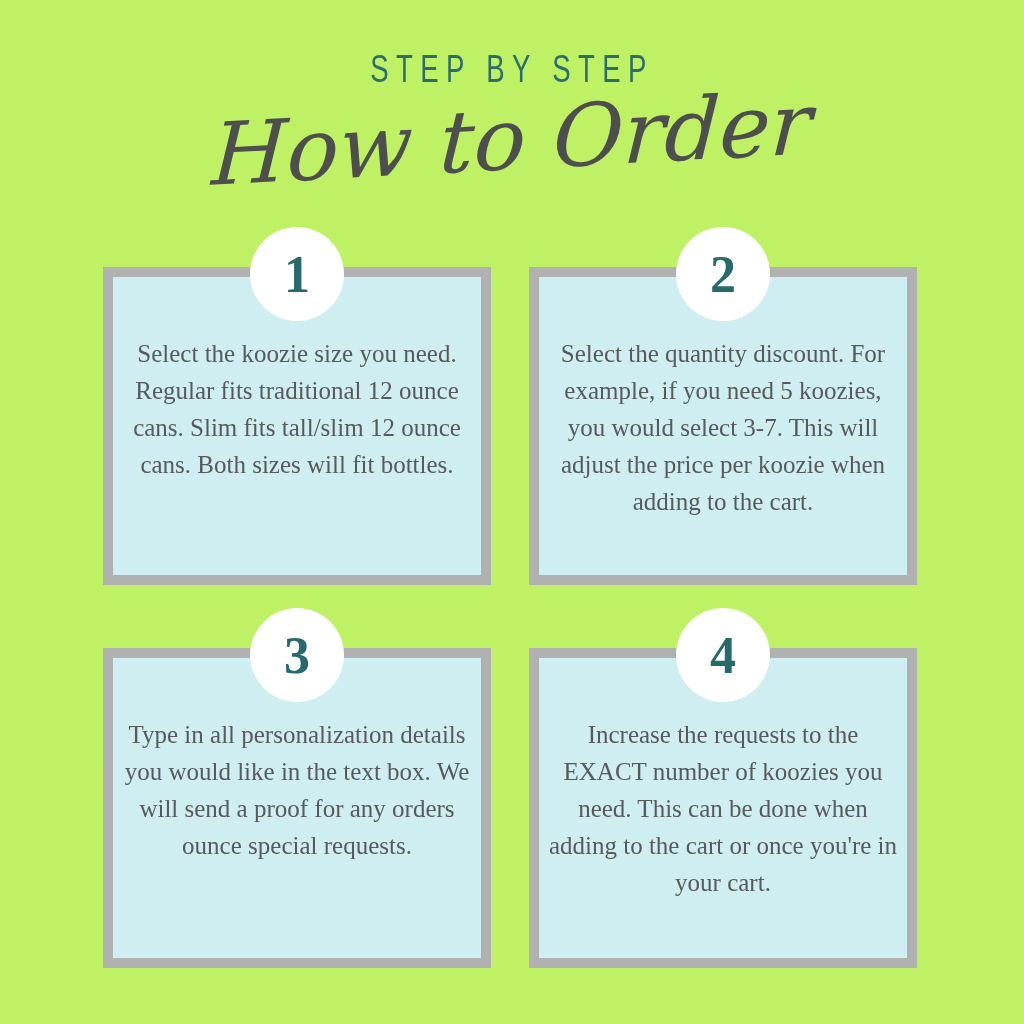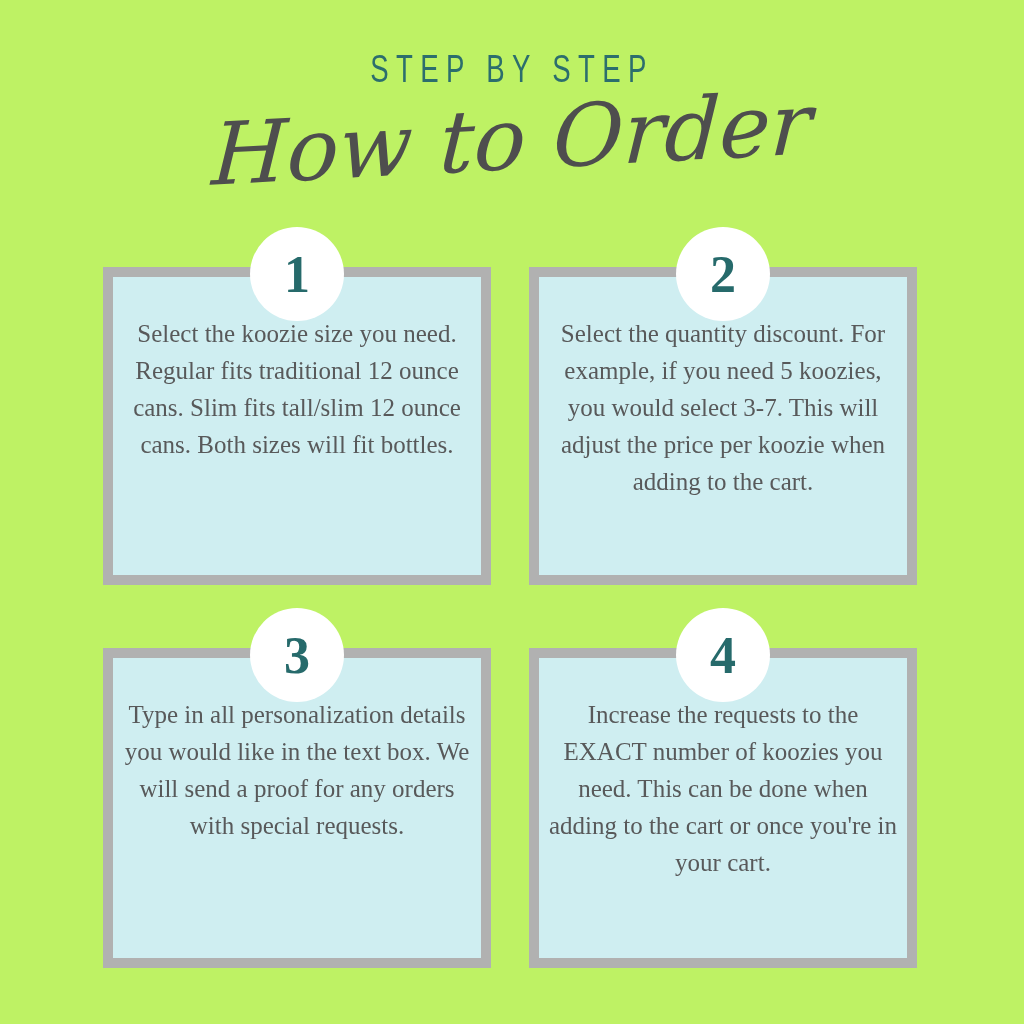--- a/index.html
+++ b/index.html
@@ -78,21 +78,21 @@
   }
   .badge-number {
     font-family: "Liberation Serif", serif;
     font-weight: bold;
     font-size: 52px;
     color: #266a6b;
     line-height: 1;
     padding-top: 2px;
   }
   .card-text {
-    margin: 38px 6px 0;
+    margin: 58px 6px 0;
     max-width: 356px;
     text-align: center;
     font-family: "Liberation Serif", serif;
     font-size: 25px;
     line-height: 37px;
     color: #58595a;
     z-index: 1;
   }
 </style>
 </head>
@@ -118,21 +118,21 @@
       <div class="badge">
         <span class="badge-number">2</span>
       </div>
       <p class="card-text">Select the quantity discount. For example, if you need 5 koozies, you would select 3-7. This will adjust the price per koozie when adding to the cart.</p>
     </div>
 
     <div class="card">
       <div class="badge">
         <span class="badge-number">3</span>
       </div>
-      <p class="card-text">Type in all personalization details you would like in the text box. We will send a proof for any orders with special requests.</p>
+      <p class="card-text">Type in all personalization details you would like in the text box. We will send a proof for any orders ounce special requests.</p>
     </div>
 
     <div class="card">
       <div class="badge">
         <span class="badge-number">4</span>
       </div>
       <p class="card-text">Increase the requests to the EXACT number of koozies you need.  This can be done when adding to the cart or once you're in your cart.</p>
     </div>
 
   </div>

